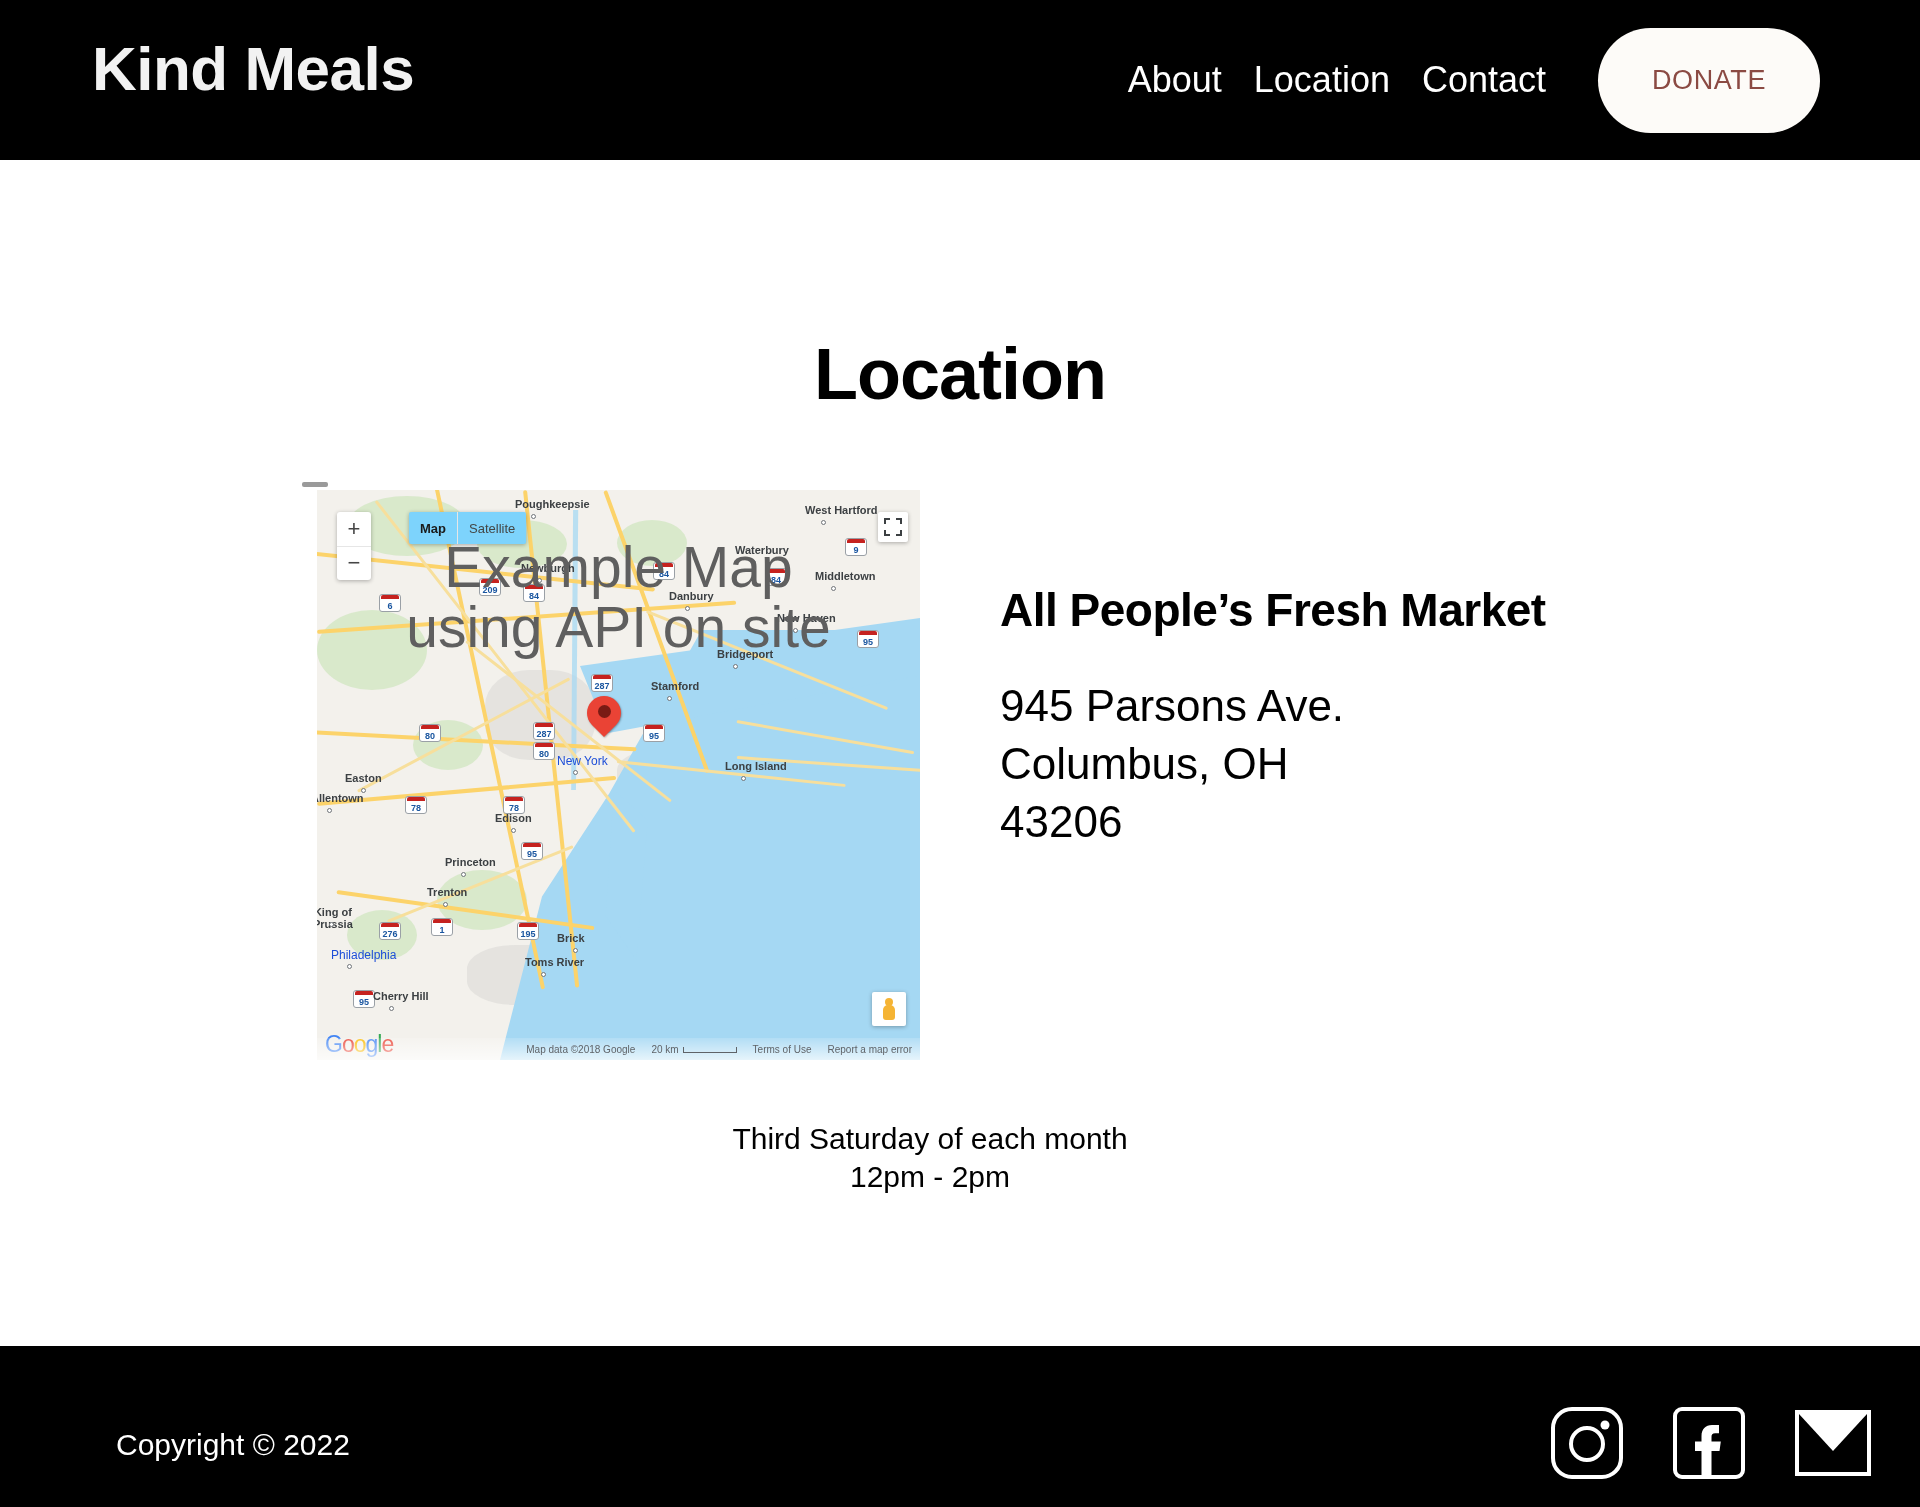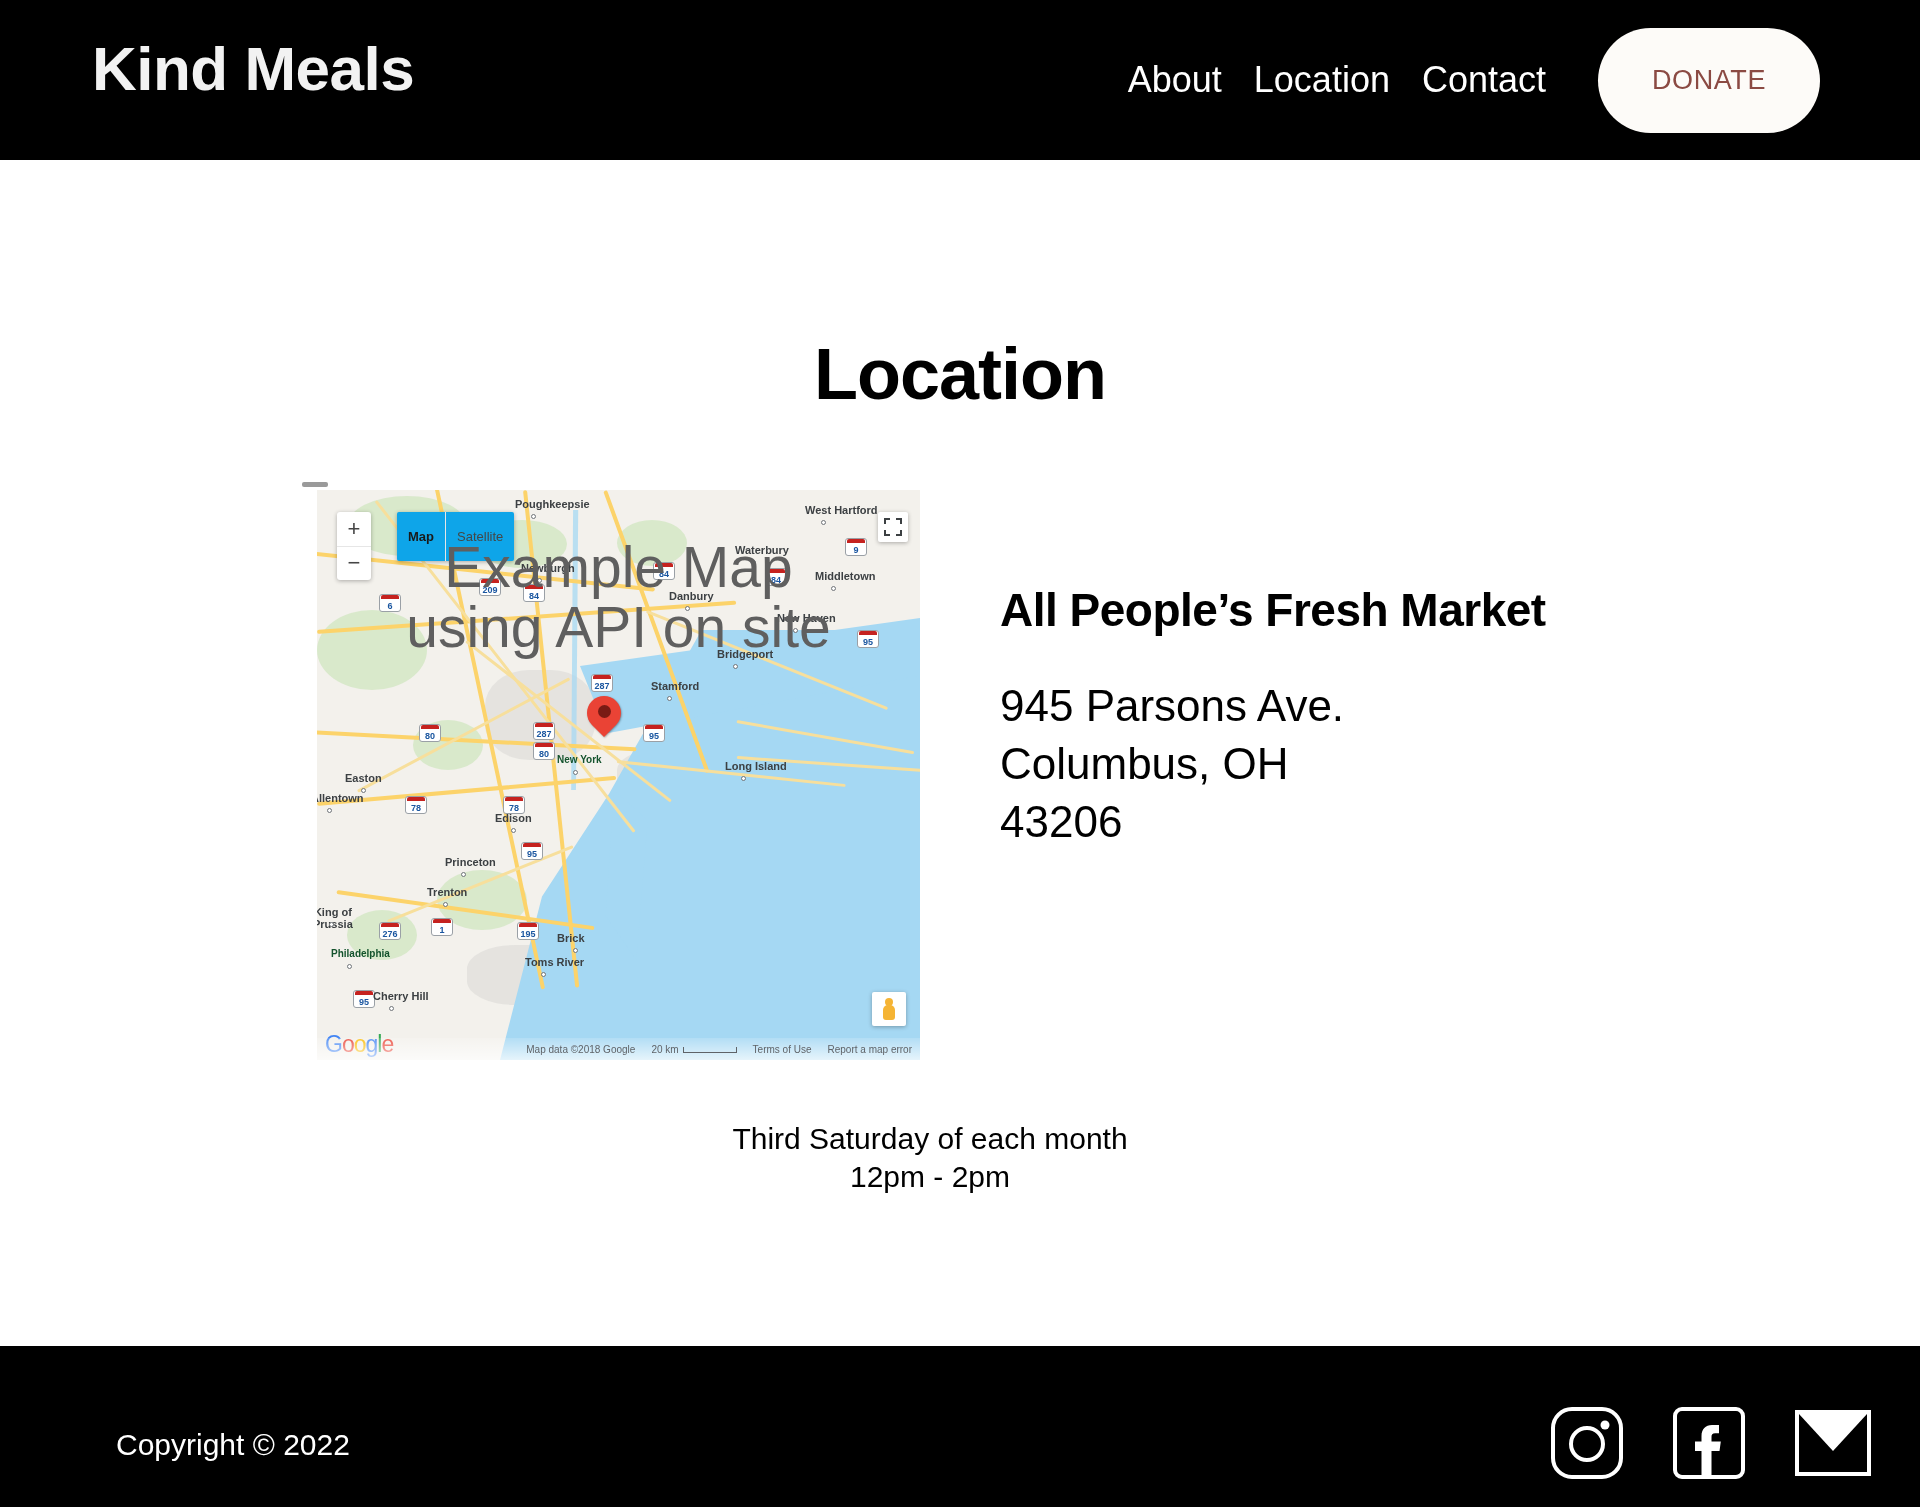--- a/index.html
+++ b/index.html
@@ -103,21 +103,21 @@
   }
   .shield.i{ background:#ffffff; color:#1a56a0; }
   .shield.i:before{
     content:""; position:absolute; left:1px; right:1px; top:0; height:4px;
     background:#c5221f; border-radius:2px 2px 0 0;
   }
   .citylabel{
     position:absolute; color:#3c4043; font-size:11px;
     white-space:nowrap; font-family:"Liberation Sans", sans-serif;font-weight:bold;
   }
-  .citylabel.big{ font-size:10px; font-weight:700; color:#14532d; }
+  .citylabel.big{ font-size:12px; font-weight:400; color:#1d4ed8; }
   .citydot{
     position:absolute; width:5px; height:5px; border-radius:50%;
     border:1px solid #70757a; background:#ffffff;
   }
   .map-marker{
     position:absolute; left:270px; top:206px; width:34px; height:46px;
   }
   .map-marker .pin{
     position:absolute; left:0; top:0; width:34px; height:34px;
     background:#ea4335; border-radius:50% 50% 50% 0;
@@ -133,22 +133,22 @@
     width:34px; height:68px; background:#ffffff;
     border-radius:3px; box-shadow:0 1px 4px rgba(0,0,0,.3);
     display:flex; flex-direction:column;
   }
   .map-ctrl-zoom div{
     flex:1; display:flex; align-items:center; justify-content:center;
     font-size:22px; color:#454545; line-height:1; cursor:pointer;
   }
   .map-ctrl-zoom div:first-child{ border-bottom:1px solid #e6e6e6; }
   .map-type-toggle{
-    position:absolute; left:80px; top:22px; height:49px;
-    background:#0ea5e9; border-radius:2px;
+    position:absolute; left:92px; top:22px; height:32px;
+    background:#7dd3fc; border-radius:2px;
     box-shadow:0 1px 4px rgba(0,0,0,.3);
     display:flex; align-items:stretch;
   }
   .map-type-toggle div{
     display:flex; align-items:center; padding:0 11px;
     font-size:13px; color:#444746; cursor:pointer; white-space:nowrap;
   }
   .map-type-toggle div.active{ font-weight:bold; color:#1a1a1a; }
   .map-type-toggle div + div{ border-left:1px solid #e6e6e6; }
   .map-fullscreen{

